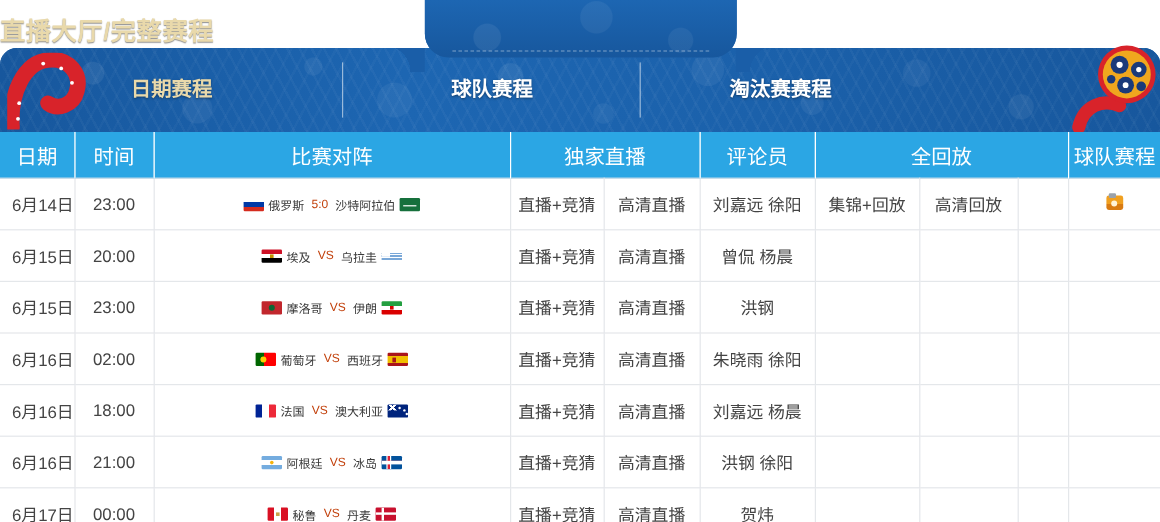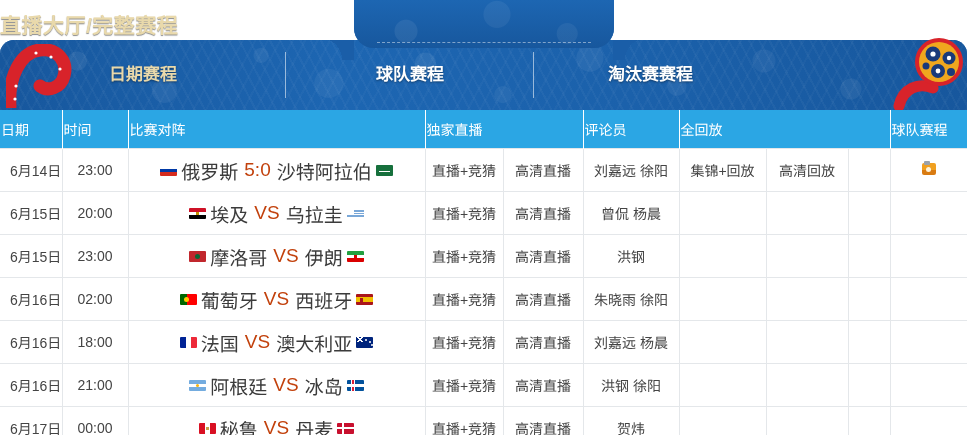--- a/index.html
+++ b/index.html
@@ -118,25 +118,25 @@
 
   
   .sched{
     position:absolute;left:0;top:110px;width:967px;
     border-collapse:collapse;
     table-layout:fixed;
   }
   .sched th{
     background:#2ba6e4;
     color:#ffffff;
-    font-size:14px;
+    font-size:17px;
     font-weight:normal;
     height:36px;
     border-right:1px solid #ffffff;
-    text-align:left;
+    text-align:center;
     vertical-align:middle;
   }
   .sched th:last-child{border-right:none;}
   .sched td{
     height:40px;
     border:1px solid #e4e7ea;
     font-size:14px;
     color:#444444;
     text-align:center;
     vertical-align:middle;
@@ -155,21 +155,21 @@
   .c-live2{width:80px;}
   .c-comm{width:96px;}
   .c-rep1{width:87px;}
   .c-rep2{width:82px;}
   .c-rep3{width:42px;}
   .c-pic{width:77px;}
 
   .match-cell{
     display:flex;align-items:center;justify-content:center;gap:4px;
     height:100%;
-    font-size:19px;color:#3b3b3b;
+    font-size:10px;color:#3b3b3b;
   }
   .match-cell .vs{color:#c2410c;padding:0 2px;}
   .match-cell .score{color:#c2410c;padding:0 2px;}
   .team{white-space:nowrap;}
 
   .flag{
     display:inline-block;width:17px;height:11px;
     vertical-align:middle;
     border:0;
     position:relative;

